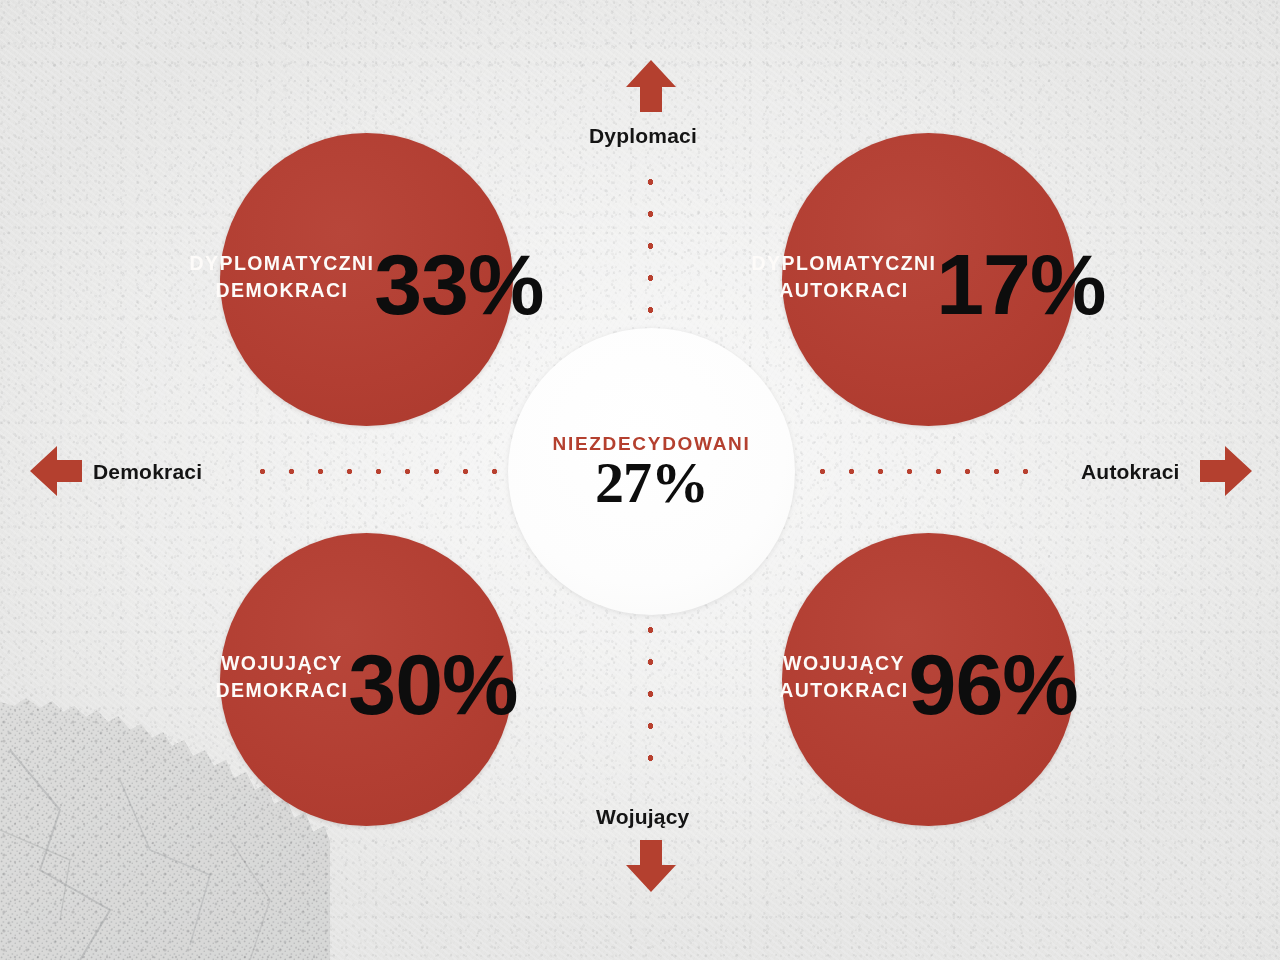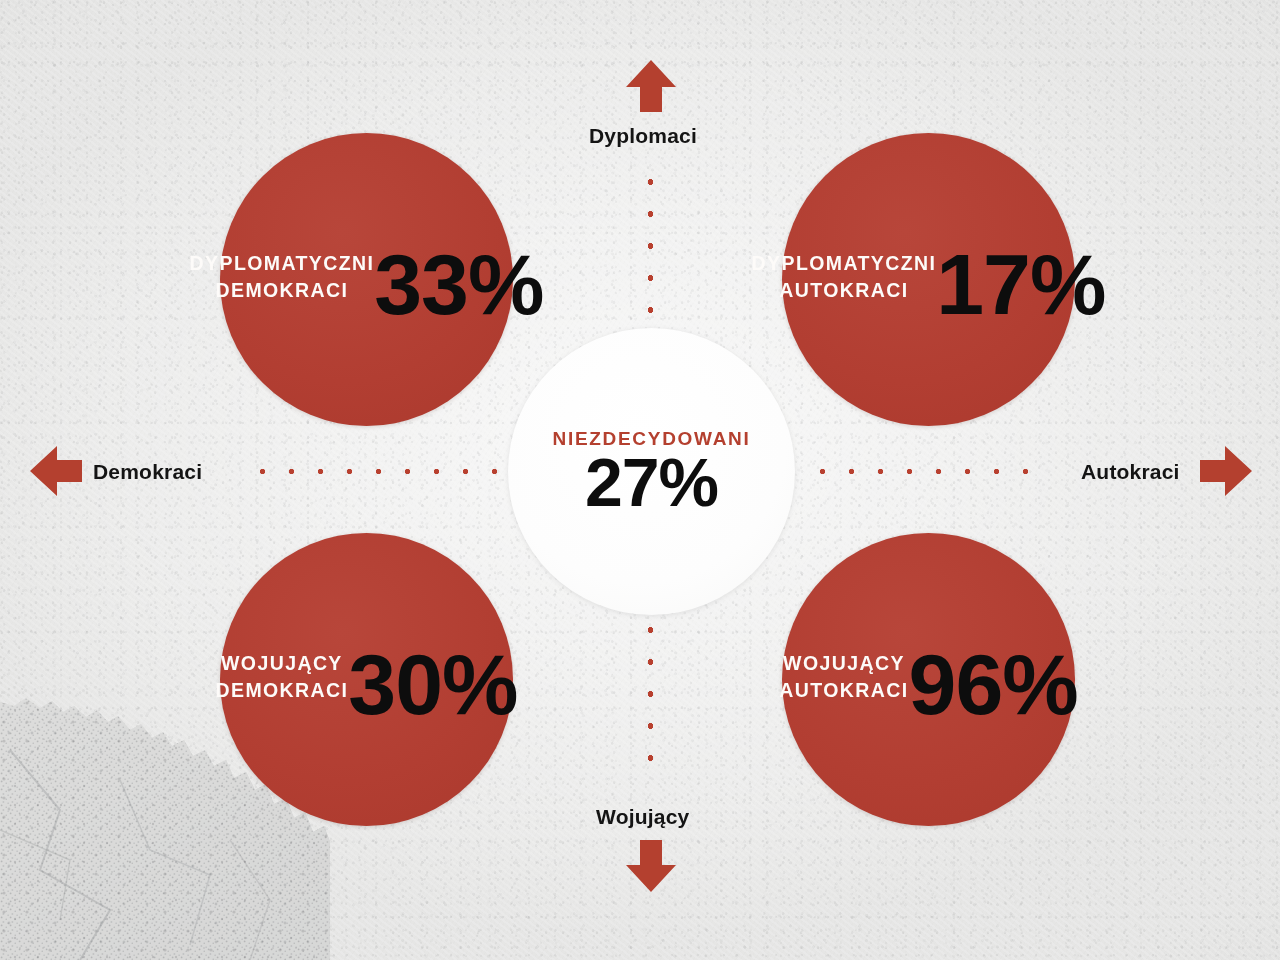--- a/index.html
+++ b/index.html
@@ -142,24 +142,25 @@
     color: #b4402f;
     font-weight: 700;
     font-size: 19px;
     letter-spacing: 1.7px;
     text-transform: uppercase;
     text-align: center;
   }
   .center-bubble .pct {
     color: #0d0d0d;
     font-weight: 700;
-    font-size: 68px;
+    font-size: 58px;
     line-height: .94;
     letter-spacing: -1px;
     margin-top: 1px;
+    font-family: Liberation Serif, serif;
   }
 </style>
 </head>
 <body>
 
 <div id="stage">
 
   <div class="grain"></div>
   <div class="grain2"></div>
 

